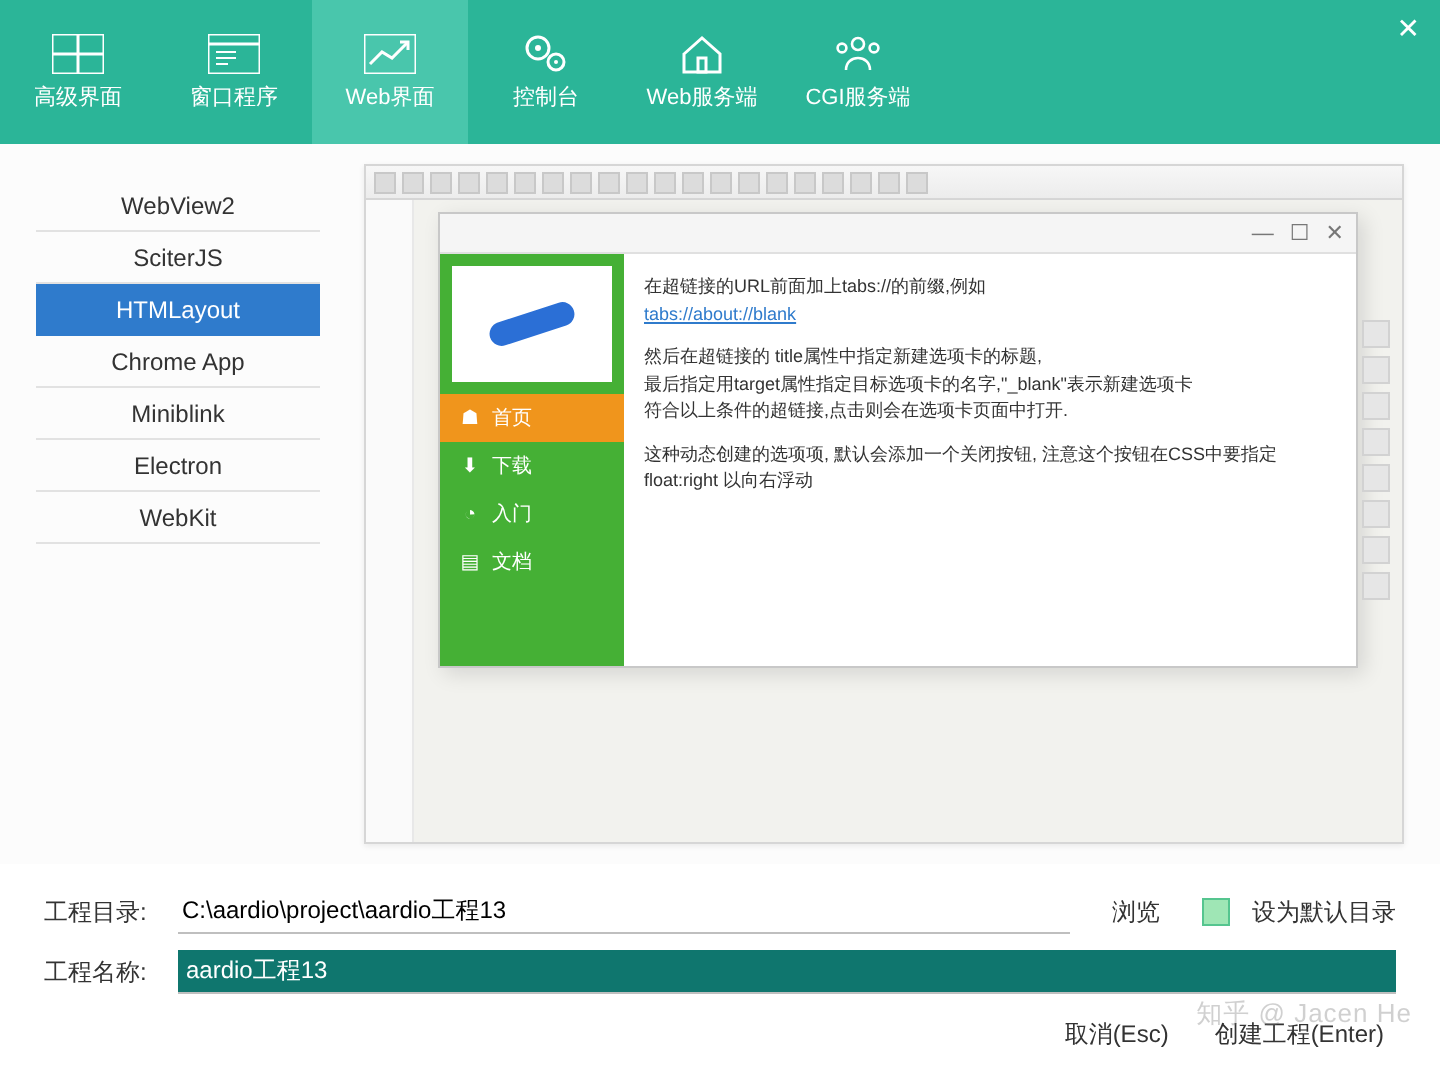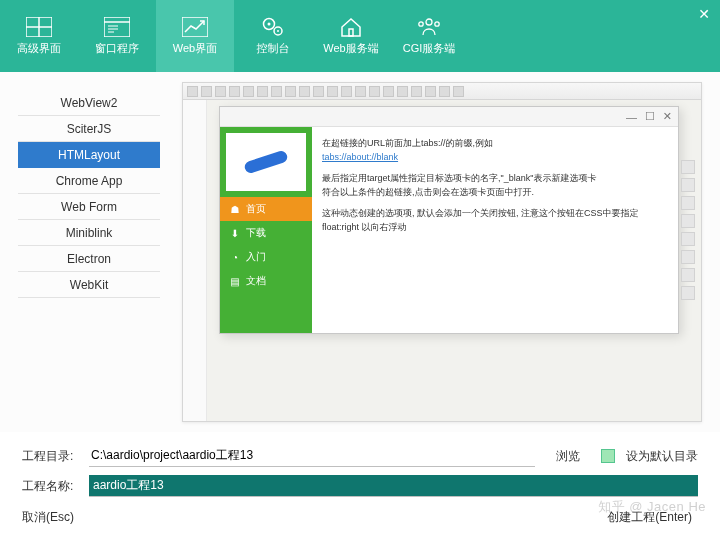--- a/index.html
+++ b/index.html
@@ -47,21 +47,21 @@
 
   
   .bottom { position: absolute; left:0; right:0; bottom:0; padding: 8px 22px 8px 22px; background:#fff; }
   .row { display:flex; align-items:center; gap:11px; margin-bottom:8px; font-size:12px; }
   .row .lbl { width: 56px; color:#333; text-align:left; }
   .row .field { flex:1; height:22px; border:none; border-bottom:1px solid #bfbfbf; font-size:12px; padding:2px 2px; background:transparent; }
   .row .field.sel { background:#0f766e; color:#fff; display:inline-block; padding:2px 4px; border-bottom:1px solid #bfbfbf;}
   .browse { width:44px; text-align:center; font-size:12px; color:#333; cursor:pointer; }
   .chk { width:14px; height:14px; border:1px solid #55c58f; background:#9fe6b5; display:inline-block; }
   .def { font-size:12px; color:#333; }
-  .actions { display:flex; justify-content:space-between; gap:72px; font-size:12px; color:#333; padding: 4px 6px 2px 0; }
+  .actions { display:flex; justify-content:flex-end; gap:23px; font-size:12px; color:#333; padding: 4px 6px 2px 0; }
   .actions span { cursor:pointer; }
 
   .wm { position:absolute; right:14px; bottom:20px; color: rgba(120,120,120,.35); font-size:13px; letter-spacing:.5px; pointer-events:none;}
 </style>
 </head>
 <body>
 
 <div class="topbar">
   <div class="top-btn">
     <span class="ico">
@@ -128,21 +128,20 @@
   </div>
   <span class="close-x">✕</span>
 </div>
 
 <div class="body">
   <div class="sidebar">
     <div class="side-item">WebView2</div>
     <div class="side-item">SciterJS</div>
     <div class="side-item active">HTMLayout</div>
     <div class="side-item">Chrome App</div>
-    <div class="side-item">Web Form</div>
     <div class="side-item">Miniblink</div>
     <div class="side-item">Electron</div>
     <div class="side-item">WebKit</div>
   </div>
 
   <div class="preview">
     <div class="shot">
       <div class="editor-tb">
         <i></i>
           <i></i>
@@ -194,20 +193,21 @@
                   </div>
                 <div class="demo-item">
                     <span class="d-ico">▤</span>
                     <span>文档</span>
                   </div>
               </div>
               <div class="demo-main">
                 <div>在超链接的URL前面加上tabs://的前缀,例如</div>
                 <a>tabs://about://blank</a>
                 <div style="height:8px"></div>
+                <div>然后在超链接的 title属性中指定新建选项卡的标题,</div>
                 <div>最后指定用target属性指定目标选项卡的名字,"_blank"表示新建选项卡</div>
                 <div>符合以上条件的超链接,点击则会在选项卡页面中打开.</div>
                 <div style="height:8px"></div>
                 <div>这种动态创建的选项项, 默认会添加一个关闭按钮, 注意这个按钮在CSS中要指定 float:right 以向右浮动</div>
               </div>
             </div>
           </div>
 
           <div class="roll">
             <i></i>

